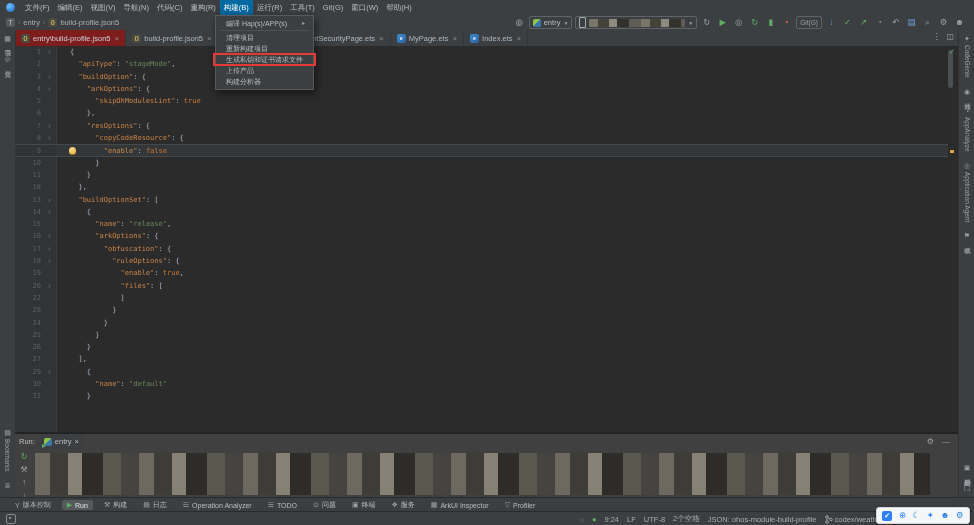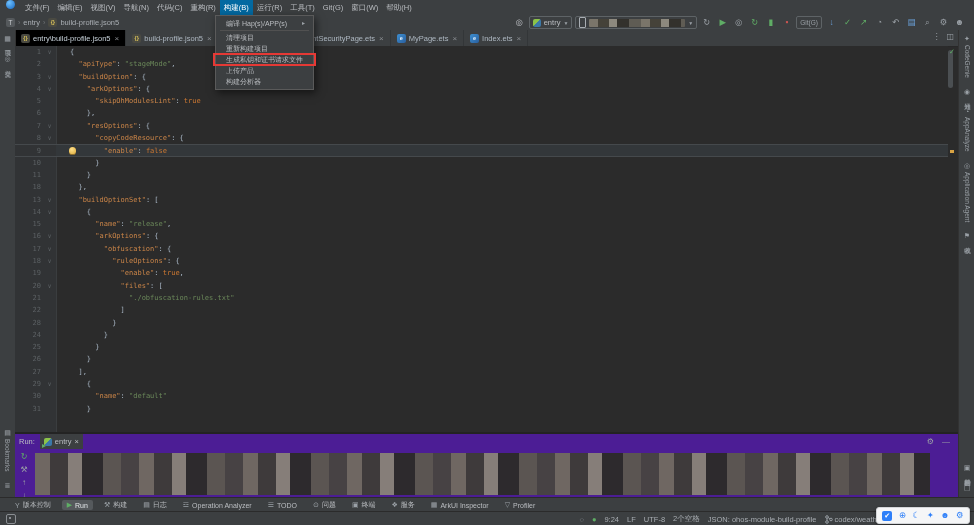--- a/index.html
+++ b/index.html
@@ -1,20 +1,20 @@
 <!DOCTYPE html>
 <html><head>
 <meta charset="utf-8">
 <style>
   html,body{margin:0;padding:0;background:#1a1a1a}
   #app{position:relative;width:974px;height:525px;background:#2b2b2b;overflow:hidden;
        font-family:"Liberation Sans","DejaVu Sans",sans-serif;color:#bbbec2;font-size:8px;}
   .abs{position:absolute}
   
-  #titlebar{left:0;top:0;width:974px;height:15px;background:#3c3f41;display:flex;border-bottom:1px solid #323232}
+  #titlebar{left:0;top:0;width:974px;height:15px;background:#3c3f41;display:flex;align-items:center;border-bottom:1px solid #323232}
   #logo{width:9px;height:9px;margin:0 6px 0 6px;border-radius:50%;background:radial-gradient(circle at 35% 30%,#6fc2ff,#1565c0);flex:0 0 auto}
   .mitem{padding:0 4px;line-height:15px;font-size:7.5px;color:#bbbec2;white-space:nowrap;cursor:default}
   .mitem.active{background:#0369a1;color:#fff}
   #titlebar-title{position:absolute;left:385px;top:16px;line-height:15px;font-size:10px;color:#87898c;white-space:nowrap}
   
   #toolbar{left:0;top:15px;width:974px;height:15px;background:#3c3f41;display:flex;align-items:center;border-bottom:1px solid #323232}
   #breadcrumb{display:flex;align-items:center;margin-left:6px;font-size:7.5px;color:#a8adb2;gap:3px}
   .crumb-chip{display:inline-block;width:9px;height:9px;line-height:9px;text-align:center;background:#55595c;color:#cdd0d3;border-radius:2px;font-size:6.5px}
   .crumb-sep{color:#6f7377;font-size:7px}
   .fic{display:inline-block;width:9px;height:9px;line-height:9px;text-align:center;border-radius:2px;font-size:5.5px;font-weight:bold;vertical-align:middle}
@@ -29,21 +29,21 @@
   .chip{border:1px solid #5e6366;border-radius:2px;padding:0 3px;height:11px;line-height:11px;font-size:6.5px;color:#9aa0a6}
   .mosaic{background-image:
       repeating-linear-gradient(90deg,#716c60 0 15px,#3e3c37 15px 33px,#8a8478 33px 47px,#2c2b28 47px 68px,#5c594f 68px 86px,#474440 86px 104px),
       repeating-linear-gradient(0deg,rgba(0,0,0,.38) 0 14px,rgba(255,255,255,.10) 14px 27px,rgba(0,0,0,.18) 27px 41px)}
   .mosaic-sm{background-image:
       repeating-linear-gradient(90deg,#7a756a 0 9px,#454239 9px 20px,#8d897e 20px 28px,#33312c 28px 40px,#5f5c54 40px 52px),
       repeating-linear-gradient(0deg,rgba(0,0,0,.3) 0 5px,rgba(255,255,255,.12) 5px 10px)}
   
   #tabbar{left:15px;top:30px;width:959px;height:16px;background:#3c3f41;display:flex;align-items:stretch;border-bottom:1px solid #282828}
   .tab{display:flex;align-items:center;gap:3px;padding:0 6px;font-size:7.5px;color:#aeb8c2;border-right:1px solid #333638;white-space:nowrap;overflow:hidden;cursor:default}
-  .tab.active{background:#000000;color:#c8d2da}
+  .tab.active{background:#7f1d1d;color:#c8d2da}
   .tab .close{color:#8a8e92;font-size:8px;margin-left:1px}
   #tabbar-end{position:absolute;right:20px;top:32px;display:flex;gap:6px;color:#9aa0a6;font-size:8px}
   
   #dropdown{left:215px;top:15px;width:97px;background:#3c3f41;border:1px solid #5a5a5a;box-shadow:2px 3px 8px rgba(0,0,0,.55);z-index:20;padding:2px 0}
   .ditem{position:relative;height:11px;line-height:11px;padding:0 8px 0 10px;font-size:7px;color:#bbbec2;display:flex;justify-content:space-between;align-items:center;white-space:nowrap;cursor:default}
   .dsep{height:1px;background:#515151;margin:1px 4px}
   .dsub{color:#9aa0a6;font-size:6px}
   .redbox{position:absolute;left:-3px;right:-3px;top:-1px;bottom:-1px;border:2px solid #e53935;pointer-events:none}
   
   #editor{left:15px;top:46px;width:933px;height:386px;background:#2b2b2b;overflow:hidden}
@@ -59,21 +59,21 @@
   #inspectok{left:949px;top:48px;color:#5fad65;font-size:7px}
   #stripe-mark{left:950px;top:150px;width:4px;height:3px;background:#d9a343}
   
   .strip{background:#3c3f41;display:flex;flex-direction:column;align-items:center}
   #lstrip{left:0;top:30px;width:15px;height:467px;border-right:1px solid #323232}
   #rstrip{left:958px;top:30px;width:16px;height:467px;border-left:1px solid #323232}
   .vtab{writing-mode:vertical-rl;display:flex;align-items:center;gap:2px;font-size:6.5px;color:#9aa0a6;padding:5px 0;cursor:default;white-space:nowrap}
   .vtab .vicon{font-size:7px;writing-mode:horizontal-tb}
   .vspacer{flex:1}
   
-  #runpanel{left:15px;top:432px;width:943px;height:65px;background:#4c1d95;border-top:2px solid #232323}
+  #runpanel{left:15px;top:432px;width:943px;height:65px;background:#404040;border-top:2px solid #232323}
   #runhdr{display:flex;align-items:center;height:15px;padding-left:4px;gap:5px;font-size:7.5px;color:#bbbec2}
   #runtab{display:flex;align-items:center;gap:3px;padding:0 4px;height:15px;background:#3c3f41;font-size:7.5px}
   .runbadge{position:absolute;left:-2px;bottom:-2px;width:0;height:0;border-left:4px solid #5fad65;border-top:2.5px solid transparent;border-bottom:2.5px solid transparent}
   #runhdr-right{margin-left:auto;display:flex;gap:8px;padding-right:8px;color:#9aa0a6;font-size:8px}
   #runtools{position:absolute;left:2px;top:18px;display:flex;flex-direction:column;gap:4px;width:14px;align-items:center;font-size:8px}
   #console-mosaic{position:absolute;left:20px;top:19px;width:895px;height:42px;opacity:.95}
   
   #bottombar{left:0;top:497px;width:974px;height:14px;background:#3c3f41;border-top:1px solid #2b2b2b;display:flex;align-items:center;padding-left:10px;gap:6px}
   .btool{display:flex;align-items:center;gap:3px;font-size:7px;color:#bbbec2;padding:1px 5px;border-radius:2px;white-space:nowrap;cursor:default}
   .btool.active{background:#55595c;color:#e2e5e8}
@@ -339,25 +339,20 @@
           <span class="ln">19</span>
           <span class="fold"></span>
           <span class="code"><span class="sp">            </span><span class="sk">"enable"</span><span class="sp">: </span><span class="sb">true</span><span class="sp">,</span></span>
         </div>
         <div class="row">
           <span class="ln">20</span>
           <span class="fold">∨</span>
           <span class="code"><span class="sp">            </span><span class="sk">"files"</span><span class="sp">: [</span></span>
         </div>
         <div class="row">
-          <span class="ln">21</span>
-          <span class="fold"></span>
-          <span class="code"><span class="sp">              </span><span class="ss">"./obfuscation-rules.txt"</span></span>
-        </div>
-        <div class="row">
           <span class="ln">22</span>
           <span class="fold"></span>
           <span class="code"><span class="sp">            </span><span class="sp">]</span></span>
         </div>
         <div class="row">
           <span class="ln">28</span>
           <span class="fold"></span>
           <span class="code"><span class="sp">          </span><span class="sp">}</span></span>
         </div>
         <div class="row">

